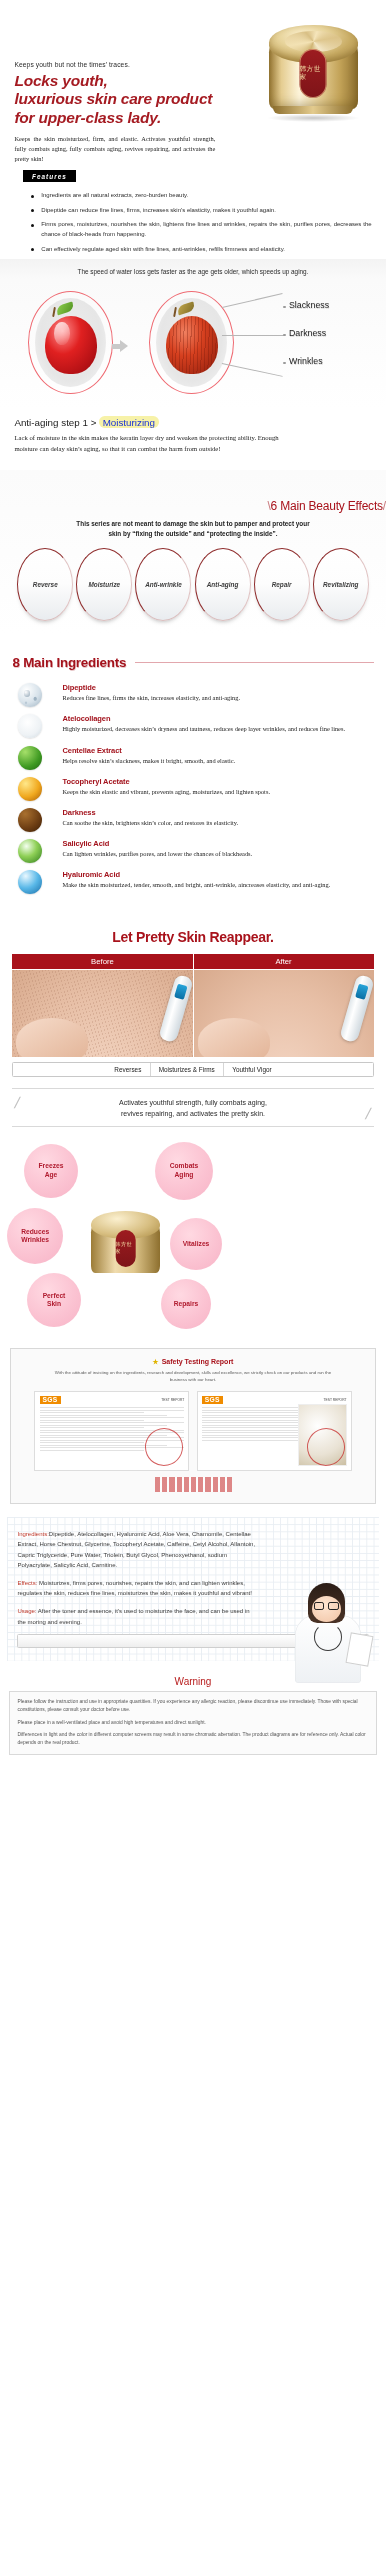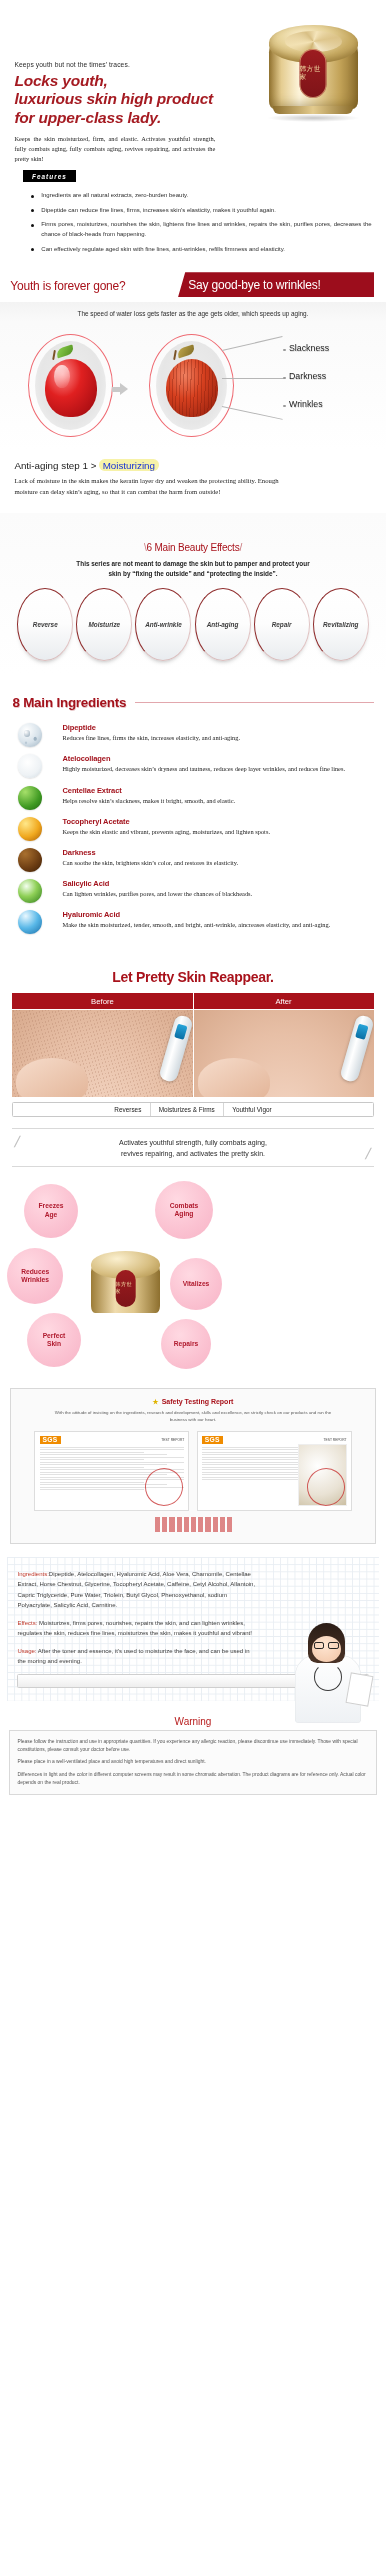--- a/index.html
+++ b/index.html
@@ -112,21 +112,21 @@
 
   
   .step { padding:9.3px 14.4px 15.5px; }
   .step-title { font-size:9.8px; color:#1b1b1b; }
   .step-title .hl { color:#1832d6; background:#f7f2a8; border-radius:5.7px; padding:0.5px 3.6px; }
   .step-body { margin-top:5.2px; width:289px; font-family:"Liberation Serif", serif;
     font-size:6.7px; line-height:1.6; color:#1d1d1d; }
 
   
   .effects { background:linear-gradient(180deg,#fbfbfb,#ffffff); padding:29px 0 13.4px; }
-  .effects-title { text-align:center; font-size:10px; color:#a8121b; letter-spacing:-0.2px; }
+  .effects-title { text-align:right; font-size:12px; color:#a8121b; letter-spacing:-0.2px; }
   .effects-title .slash { color:#c9777b; font-weight:normal; }
   .effects-sub { margin:6.2px auto 0; width:330px; text-align:center; font-size:6.4px;
     font-weight:bold; line-height:1.6; color:#222; }
   .ellipses { margin-top:8.2px; display:flex; justify-content:center; gap:3.1px; }
   .ell { width:56px; height:73px; border-radius:50%;
     background:linear-gradient(180deg,#ffffff 0%,#fdfdfd 48%,#e9ecef 100%);
     border:1px solid #8e2b2b;
     border-color:#8e2b2b #e0c3c3 #d9bdbd #8e2b2b;
     display:flex; align-items:center; justify-content:center;
     box-shadow: 0 3.1px 5.2px -3.1px rgba(0,0,0,.35);
@@ -275,21 +275,21 @@
 </style>
 </head>
 <body>
 
 <div class="page">
 
   <section class="hero">
     <div class="hero-kicker">Keeps youth but not the times’ traces.</div>
     <div class="hero-title">
       <div>Locks youth,</div>
-      <div>luxurious skin high product</div>
+      <div>luxurious skin care product</div>
       <div>for upper-class lady.</div>
     </div>
     <div class="hero-sub">Keeps the skin moisturized, firm, and elastic. Activates youthful strength, fully combats aging, fully combats aging, revives repairing, and activates the pretty skin!</div>
 
     <div class="jar">
       <div class="jar-shadow"></div>
       <div class="jar-body"></div>
       <div class="jar-lid"></div>
       <div class="jar-label">韩方世家</div>
       <div class="jar-base"></div>
@@ -300,24 +300,20 @@
     <div class="feat-tag">Features</div>
     <ul class="feat-list">
       <li>Ingredients are all natural extracts, zero-burden beauty.</li>
       <li>Dipeptide can reduce fine lines, firms, increases skin’s elasticity, makes it youthful again.</li>
       <li>Firms pores, moisturizes, nourishes the skin, lightens fine lines and wrinkles, repairs the skin, purifies pores, decreases the chance of black-heads from happening.</li>
       <li>Can effectively regulate aged skin with fine lines, anti-wrinkles, refills firmness and elasticity.</li>
     </ul>
   </section>
 
   <section>
-    <div class="banner-wrap">
-      <div class="banner-left">Youth is forever gone?</div>
-      <div class="ribbon">Say good-bye to wrinkles!</div>
-    </div>
     <div class="grey-band">
       <div class="band-line">The speed of water loss gets faster as the age gets older, which speeds up aging.</div>
     </div>
   </section>
 
   <section class="apples">
     <div class="apple-cell a">
       <div class="halo"></div>
       <div class="ring"></div>
       <div class="apple fresh">

